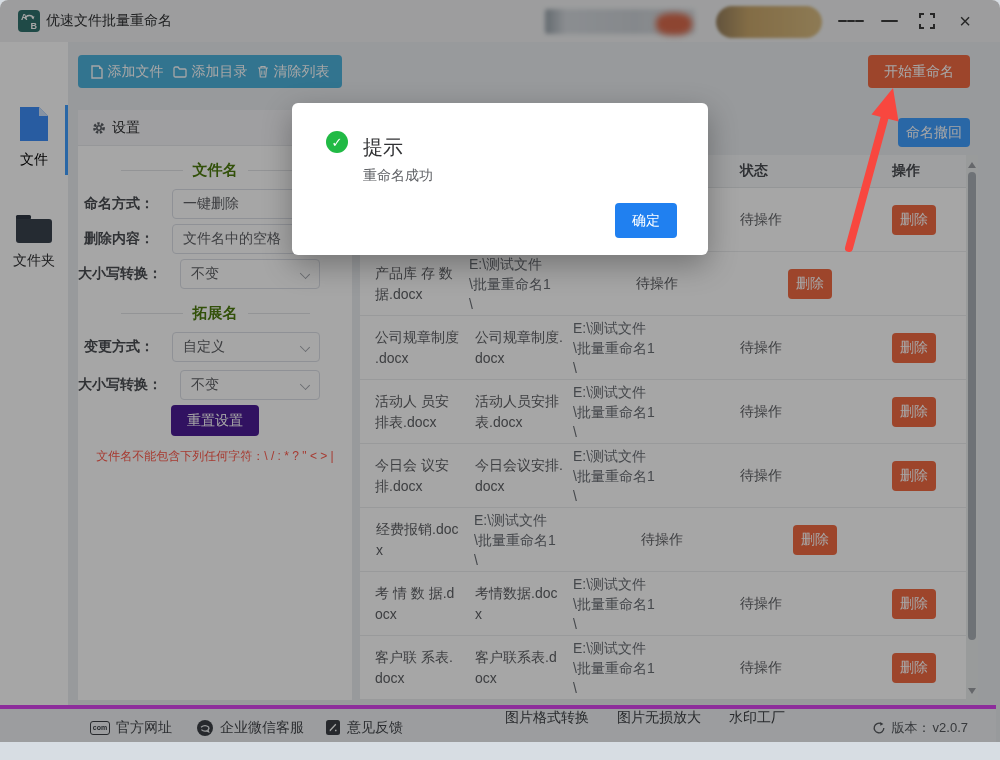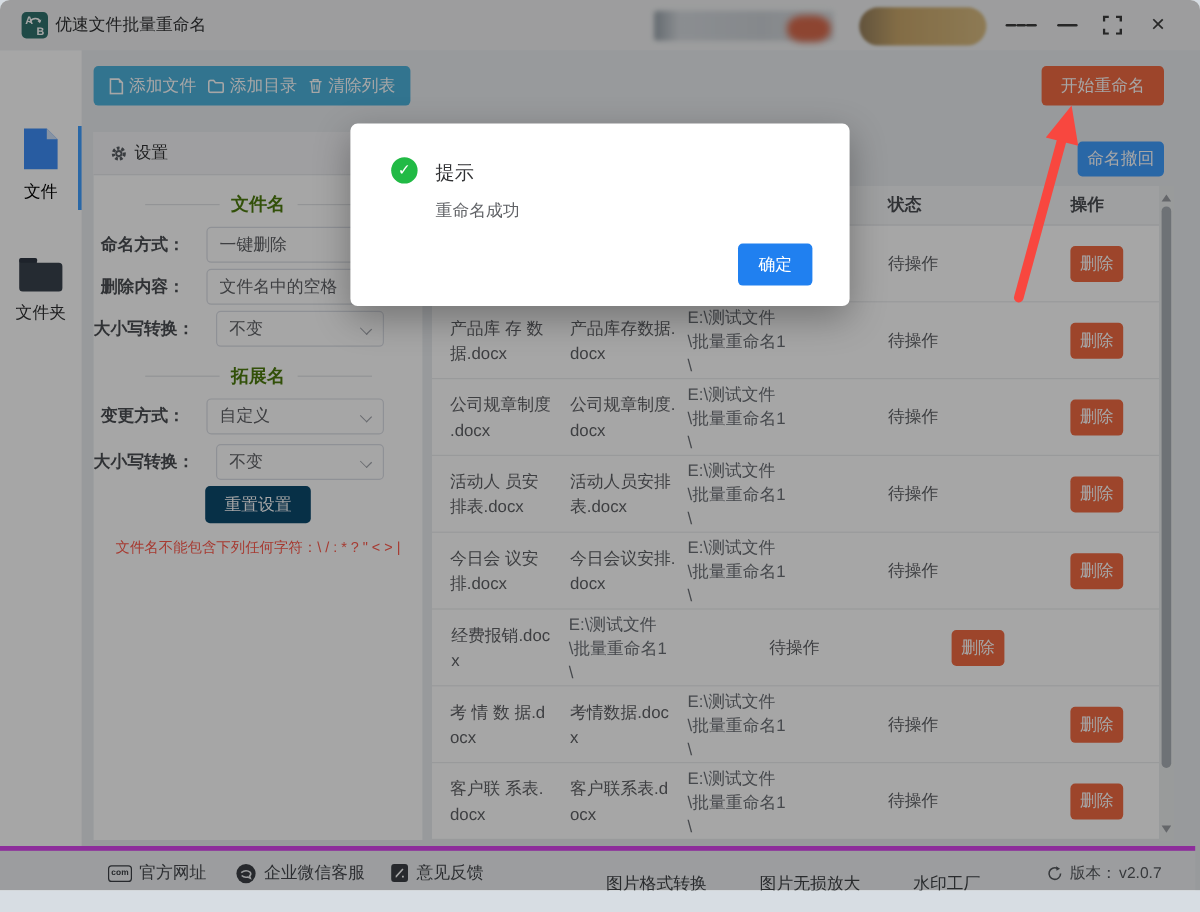--- a/index.html
+++ b/index.html
@@ -40,21 +40,21 @@
   .settings { position:absolute; left:78px; top:110px; width:274px; height:590px; background:#fff; }
   .set-head { height:36px; background:#f4f5f7; border-bottom:1px solid #e7e9eb; display:flex; align-items:center; padding-left:14px; gap:6px; font-size:14px; color:#303133;text-align:right; }
   .sec-title { display:flex; align-items:center; justify-content:center; gap:10px; margin:15px 10px 9px; font-size:15px; font-weight:bold; color:#4d7c0f; }
   .sec-title::before, .sec-title::after { content:""; flex:0 0 62px; height:1px; background:#e2e4e7; }
   .f-row { display:flex; align-items:center; justify-content:flex-end; padding-right:32px; margin-bottom:5px;gap:14px; }
   .f-label { font-size:14px; font-weight:bold; color:#4a4d52; margin-right:4px; white-space:nowrap; }
   .f-ctl { width:148px; height:30px; border:1px solid #dcdfe6; border-radius:4px; background:#fff; display:flex; align-items:center; padding:0 10px; font-size:14px; color:#606266; position:relative; cursor:pointer; }
   .f-ctl .chev { position:absolute; right:10px; top:10px; width:8px; height:8px; border-right:1.6px solid #a3a6ad; border-bottom:1.6px solid #a3a6ad; transform:rotate(45deg) scaleY(.8); }
   input.f-ctl { cursor:text; }
   input.f-ctl::placeholder { color:#c0c4cc; }
-  .reset-btn { display:block; margin:4px auto 0; width:88px; height:31px; background:#0c4a6e; border:none; border-radius:4px; color:#fff; font-size:14px; cursor:pointer; }
+  .reset-btn { display:block; margin:4px auto 0; width:88px; height:31px; background:#4c1d95; border:none; border-radius:4px; color:#fff; font-size:14px; cursor:pointer; }
   .warn { margin-top:12px; text-align:center; font-size:12px; color:#ff5a4c; }
 
   
   .table { position:absolute; left:360px; top:155px; width:606px; background:#fff; }
   .t-head { height:33px; display:flex; align-items:center; background:#f5f6f8; border-bottom:1px solid #e4e6e9; font-size:14px; color:#4a4d52; font-weight:bold; }
   .t-row { height:64px; display:flex; align-items:center; border-bottom:1px solid #ebedef; font-size:14px; color:#606266; }
   .c1 { margin-left:15px; width:84px; word-break:break-all; line-height:21px; }
   .c2 { margin-left:16px; width:88px; word-break:break-all; line-height:21px; }
   .c3 { margin-left:10px; width:140px; white-space:pre-line; line-height:20px; color:#6b6f75; }
   .c4 { margin-left:27px; width:70px; }
@@ -65,29 +65,29 @@
   .scrollbar { position:absolute; left:966px; top:155px; width:12px; height:546px; background:#eceeef; }
   .sc-up, .sc-down { position:absolute; left:2px; width:8px; height:8px; cursor:pointer; }
   .sc-up { top:5px; border-left:4px solid transparent; border-right:4px solid transparent; border-bottom:6px solid #9b9fa4; width:0; }
   .sc-down { bottom:5px; border-left:4px solid transparent; border-right:4px solid transparent; border-top:6px solid #9b9fa4; width:0; }
   .sc-thumb { position:absolute; left:2px; top:17px; width:8px; height:468px; border-radius:4px; background:#aab0b5; cursor:pointer; }
 
   
   .footer { position:absolute; left:0; top:705px; width:996px; height:37px; background:#f0f2f4; border-top:4px solid #d946ef; }
   .f-item { position:absolute; top:0; height:37px; display:flex; align-items:center; gap:6px; font-size:14px; color:#45484d; cursor:pointer; }
   .com-box { width:20px; height:14px; border:1.6px solid #3c4046; border-radius:3px; font-size:7px; font-weight:bold; color:#3c4046; display:flex; align-items:center; justify-content:center; }
-  .links-mid { position:absolute; left:505px; top:0; height:37px; display:flex; align-items:flex-end; gap:44px; font-size:14px; color:#3f4246; }
+  .links-mid { position:absolute; left:505px; top:0; height:37px; display:flex; align-items:flex-start; gap:28px; font-size:14px; color:#3f4246; }
   .links-mid span { cursor:pointer; }
   .version { position:absolute; right:28px; top:0; height:37px; display:flex; align-items:center; gap:6px; font-size:13px; color:#55585d; }
 
   
   .dim { position:absolute; left:0; top:0; width:1000px; height:742px; background:rgba(0,0,0,.35); z-index:50; }
   .modal { position:absolute; left:292px; top:103px; width:416px; height:152px; background:#fff; border-radius:6px; box-shadow:0 10px 30px rgba(0,0,0,.30); z-index:60; }
   .m-check { position:absolute; left:34px; top:28px; width:22px; height:22px; border-radius:50%; background:#21ba45; color:#fff; font-size:13px; font-weight:bold; display:flex; align-items:center; justify-content:center; }
-  .m-title { position:absolute; left:71px; top:31px; font-size:16px; color:#303133; }
+  .m-title { position:absolute; left:71px; top:31px; font-size:20px; color:#303133; }
   .m-msg { position:absolute; left:71px; top:64px; font-size:14px; color:#606266; }
   .m-ok { position:absolute; right:31px; bottom:17px; width:62px; height:35px; background:#2080f0; border:none; border-radius:4px; color:#fff; font-size:14px; cursor:pointer; }
   .arrow-svg { position:absolute; left:0; top:0; width:1000px; height:760px; z-index:70; pointer-events:none; }
 
   .icon-sm { display:inline-flex; }
 </style>
 </head>
 <body>
 
 <div class="screen">
@@ -241,21 +241,20 @@
 
       <div class="t-row">
         <span class="c1"></span>
         <span class="c2"></span>
         <span class="c3"></span>
         <span class="c4">待操作</span>
         <span class="c5"><button class="del-btn">删除</button></span>
       </div>
       <div class="t-row">
         <span class="c1">产品库 存 数据.docx</span>
-        <span class="c2">产品库存数据.docx</span>
         <span class="c3">E:\测试文件
 \批量重命名1
 \</span>
         <span class="c4">待操作</span>
         <span class="c5"><button class="del-btn">删除</button></span>
       </div>
       <div class="t-row">
         <span class="c1">公司规章制度 .docx</span>
         <span class="c2">公司规章制度.docx</span>
         <span class="c3">E:\测试文件

